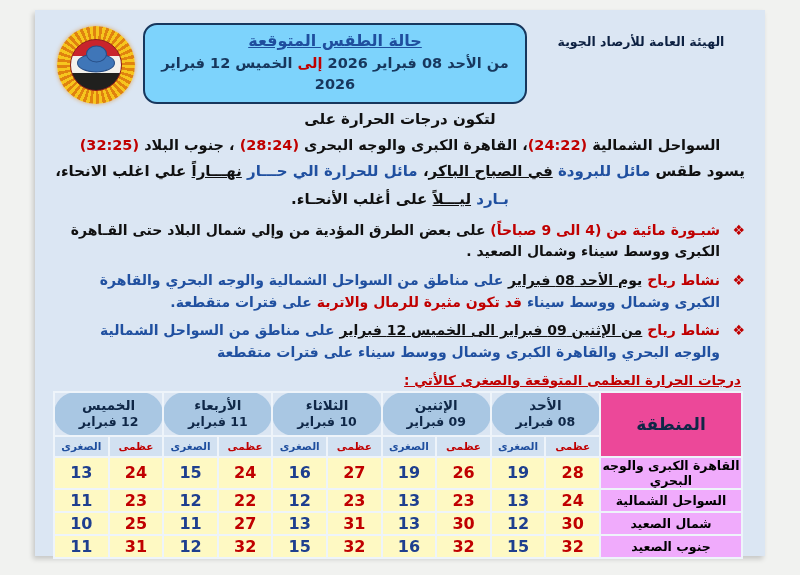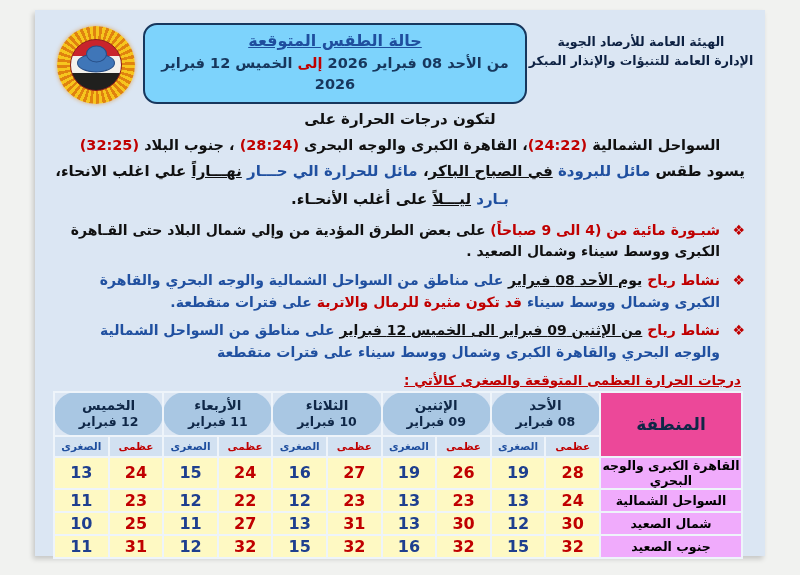--- a/index.html
+++ b/index.html
@@ -103,21 +103,20 @@
   td.region-name{background:#f0abfc;color:#000;font-size:12.5px;}
 </style>
 </head>
 <body>
 
 <div class="sheet">
 
   <div class="header">
     <div class="agency">
       <div>الهيئة العامة للأرصاد الجوية</div>
-      <div>الإدارة العامة للتنبؤات والإنذار المبكر</div>
     </div>
     <div class="titlebox">
       <div class="title">حالة الطقس المتوقعة</div>
       <div class="period"><span class="seg navy">من الأحد 08 فبراير 2026 </span><span class="seg red">إلى</span><span class="seg navy"> الخميس 12 فبراير 2026</span></div>
     </div>
     <div class="logo-wrap">
       <div class="sun">
         <div class="globe">
           <div class="cloud"></div>
         </div>

